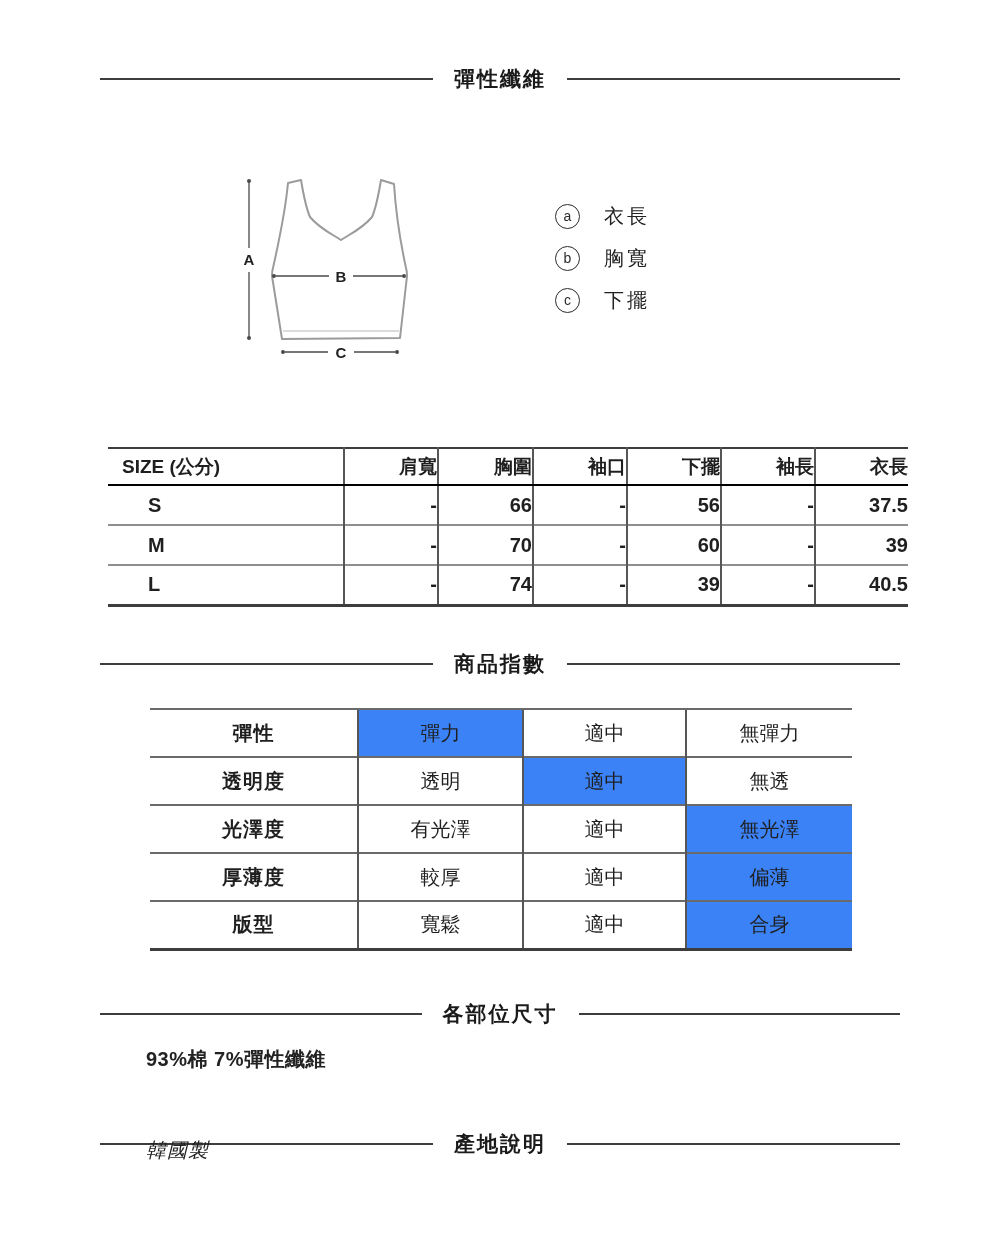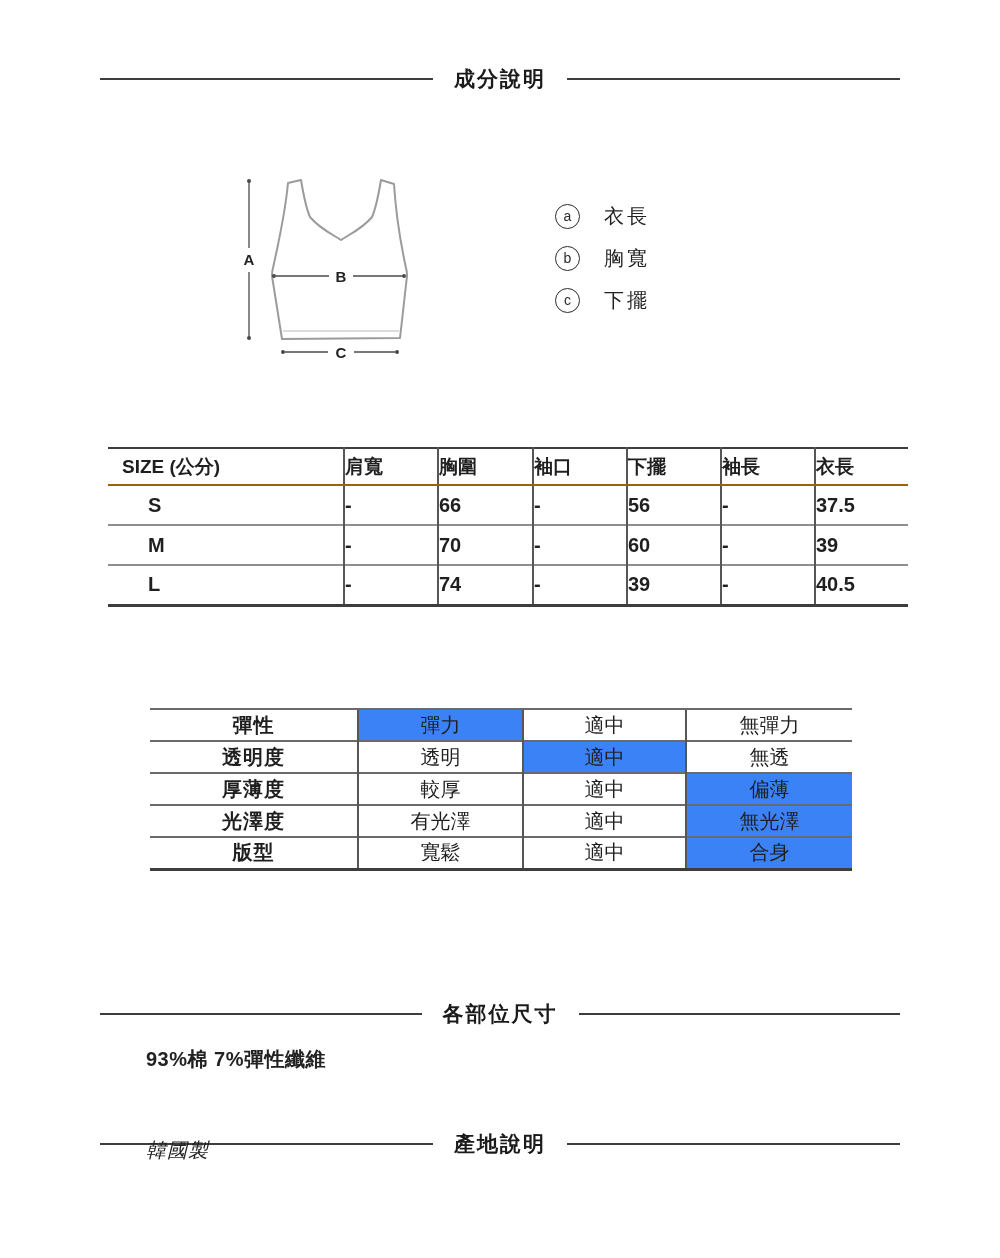--- a/index.html
+++ b/index.html
@@ -21,54 +21,54 @@
   #legend { position:absolute; left:555px; top:203px; }
   .legend-row { display:flex; align-items:center; height:26px; margin-bottom:16px; }
   .legend-marker { width:25px; height:25px; border:1.5px solid #2b2b2b; border-radius:50%;
     display:flex; align-items:center; justify-content:center; font-size:14px; color:#2b2b2b; }
   .legend-label { font-size:20px; margin-left:24px; letter-spacing:3px; color:#222; }
 
   
   #size-table { position:absolute; left:108px; top:447px; }
   #size-table table { width:800px; border-collapse:collapse; table-layout:fixed;
     border-top:2px solid #3d3d3d; border-bottom:3px solid #3d3d3d; }
-  #size-table th, #size-table td { text-align:left; vertical-align:middle; }
+  #size-table th, #size-table td { text-align:right; vertical-align:middle; }
   #size-table thead th { height:37px; font-size:19px; font-weight:bold;
-    border-bottom:2px solid #a16207; }
+    border-bottom:2px solid #000000; }
   #size-table tbody td { height:40px; font-size:20px; font-weight:bold;
     border-top:2px solid #8f8f8f; }
   #size-table th + th, #size-table td + td { border-left:2px solid #565656; }
   #size-table th.first { text-align:left; padding-left:14px; }
   #size-table td.first { text-align:left; padding-left:40px; }
 
   
   #index-table { position:absolute; left:150px; top:708px; }
   #index-table table { width:702px; border-collapse:collapse; table-layout:fixed;
     border-top:2px solid #4a4a4a; border-bottom:3px solid #3d3d3d; }
-  #index-table td { height:32px; text-align:center; vertical-align:middle; font-size:20px;
+  #index-table td { height:48px; text-align:center; vertical-align:middle; font-size:20px;
     border-top:2px solid #6a6a6a; }
   #index-table td + td { border-left:2px solid #565656; }
   #index-table td.lbl { font-weight:bold; letter-spacing:1px; }
   #index-table td.hl { background:#3b82f6; }
 
   
   .note-text { position:absolute; left:146px; font-size:20px; color:#222; }
   #comp-text { top:1046px; font-weight:600; letter-spacing:0.5px; }
   #origin-text { top:1137px; letter-spacing:1px;font-style:italic; }
 
   svg text { font-family:"Liberation Sans","DejaVu Sans",sans-serif; }
 </style>
 </head>
 <body>
 
 <div class="page">
 
   <div class="sec-header" style="top:59px">
     <div class="line"></div>
-    <div class="sec-title">成分說明</div>
+    <div class="sec-title">彈性纖維</div>
     <div class="line"></div>
   </div>
 
   <svg id="diagram" width="204" height="210" viewBox="0 0 204 210">
 
     <g stroke="#9b9b9b" stroke-width="2" fill="none" stroke-linejoin="round">
       <path d="M 60,25
                L 73,22
                C 76,40 78,50 82,59
                C 92,71 104,76 113,82
@@ -172,20 +172,25 @@
           <td>74</td>
           <td>-</td>
           <td>39</td>
           <td>-</td>
           <td>40.5</td>
         </tr>
       </tbody>
     </table>
   </div>
 
+  <div class="sec-header" style="top:644px">
+    <div class="line"></div>
+    <div class="sec-title">商品指數</div>
+    <div class="line"></div>
+  </div>
 
   <div id="index-table">
     <table>
       <colgroup>
         <col style="width:208px">
           <col style="width:165px">
           <col style="width:163px">
           <col style="width:166px">
       </colgroup>
       <tbody>
@@ -195,32 +200,32 @@
           <td>適中</td>
           <td>無彈力</td>
         </tr>
         <tr>
           <td class="lbl">透明度</td>
           <td>透明</td>
           <td class="hl">適中</td>
           <td>無透</td>
         </tr>
         <tr>
+          <td class="lbl">光澤度</td>
+          <td>有光澤</td>
+          <td>適中</td>
+          <td class="hl">無光澤</td>
+        </tr>
+        <tr>
           <td class="lbl">厚薄度</td>
           <td>較厚</td>
           <td>適中</td>
           <td class="hl">偏薄</td>
         </tr>
         <tr>
-          <td class="lbl">光澤度</td>
-          <td>有光澤</td>
-          <td>適中</td>
-          <td class="hl">無光澤</td>
-        </tr>
-        <tr>
           <td class="lbl">版型</td>
           <td>寬鬆</td>
           <td>適中</td>
           <td class="hl">合身</td>
         </tr>
       </tbody>
     </table>
   </div>
 
   <div class="sec-header" style="top:994px">

